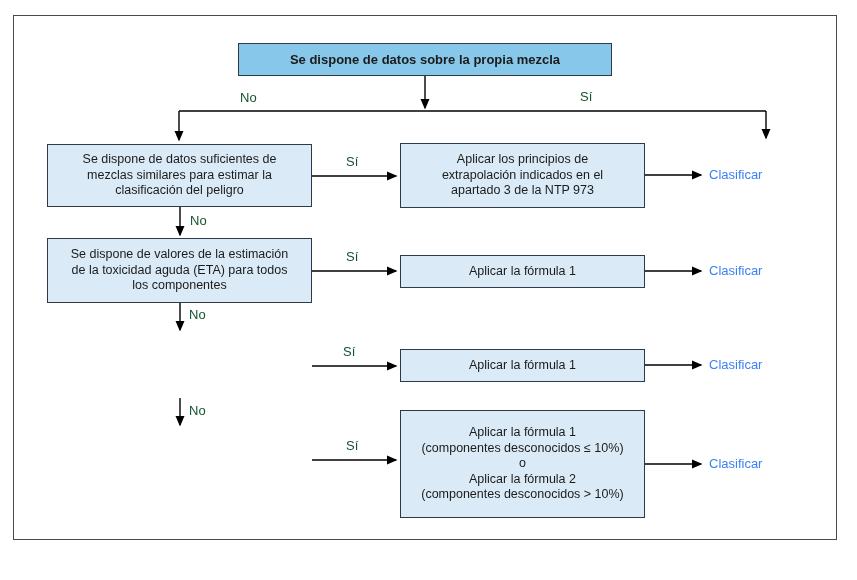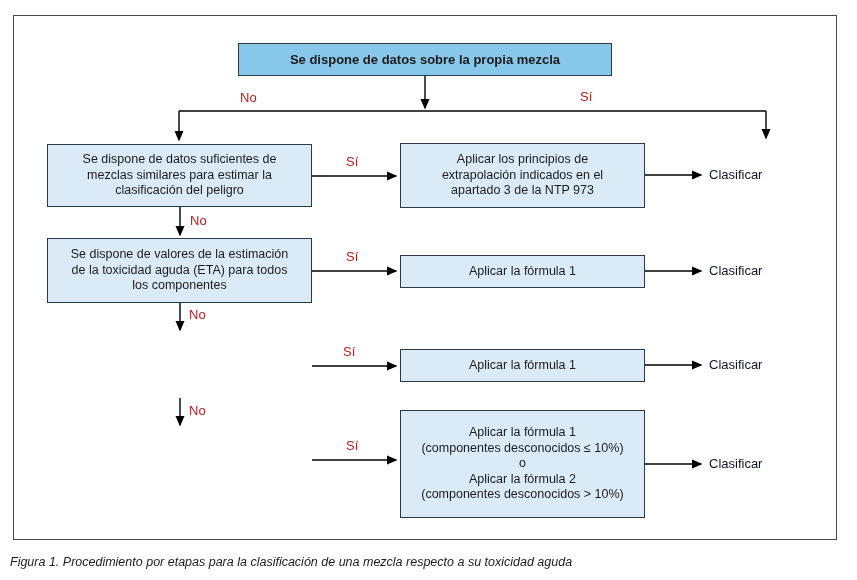--- a/index.html
+++ b/index.html
@@ -66,37 +66,37 @@
   #box-q3   { left: 47px;  top: 333px; width: 265px; height: 65px; }
   #box-q4   { left: 47px;  top: 428px; width: 265px; height: 64px; }
   #box-a1   { left: 400px; top: 143px; width: 245px; height: 65px; }
   #box-a2   { left: 400px; top: 255px; width: 245px; height: 33px; }
   #box-a3   { left: 400px; top: 349px; width: 245px; height: 33px; }
   #box-a4   { left: 400px; top: 410px; width: 245px; height: 108px; }
   .edge-label {
     position: absolute;
     font-size: 13px;
     line-height: 18px;
-    color: #b91c1c;
+    color: #14532d;
     white-space: nowrap;
   }
   #lbl-root-no  { left: 240px; top: 89px; }
   #lbl-root-si  { left: 580px; top: 88px; }
   #lbl-si-1 { left: 346px; top: 153px; }
   #lbl-si-2 { left: 346px; top: 248px; }
   #lbl-si-3 { left: 343px; top: 343px; }
   #lbl-si-4 { left: 346px; top: 437px; }
   #lbl-no-1 { left: 190px; top: 212px; }
   #lbl-no-2 { left: 189px; top: 306px; }
   #lbl-no-3 { left: 189px; top: 402px; }
   .result-label {
     position: absolute;
     font-size: 13px;
     line-height: 18px;
-    color: #0f172a;
+    color: #3b82f6;
     white-space: nowrap;
   }
   #lbl-res-1 { left: 709px; top: 166px; }
   #lbl-res-2 { left: 709px; top: 262px; }
   #lbl-res-3 { left: 709px; top: 356px; }
   #lbl-res-4 { left: 709px; top: 455px; }
   #figure-caption {
     position: absolute;
     left: 10px; top: 555px;
     width: 840px;
@@ -166,15 +166,14 @@
 
   <span id="lbl-no-1" class="edge-label">No</span>
   <span id="lbl-no-2" class="edge-label">No</span>
   <span id="lbl-no-3" class="edge-label">No</span>
 
   <span id="lbl-res-1" class="result-label">Clasificar</span>
   <span id="lbl-res-2" class="result-label">Clasificar</span>
   <span id="lbl-res-3" class="result-label">Clasificar</span>
   <span id="lbl-res-4" class="result-label">Clasificar</span>
 
-  <div id="figure-caption">Figura 1. Procedimiento por etapas para la clasificación de una mezcla respecto a su toxicidad aguda</div>
 
 </div>
 
 </body></html>

